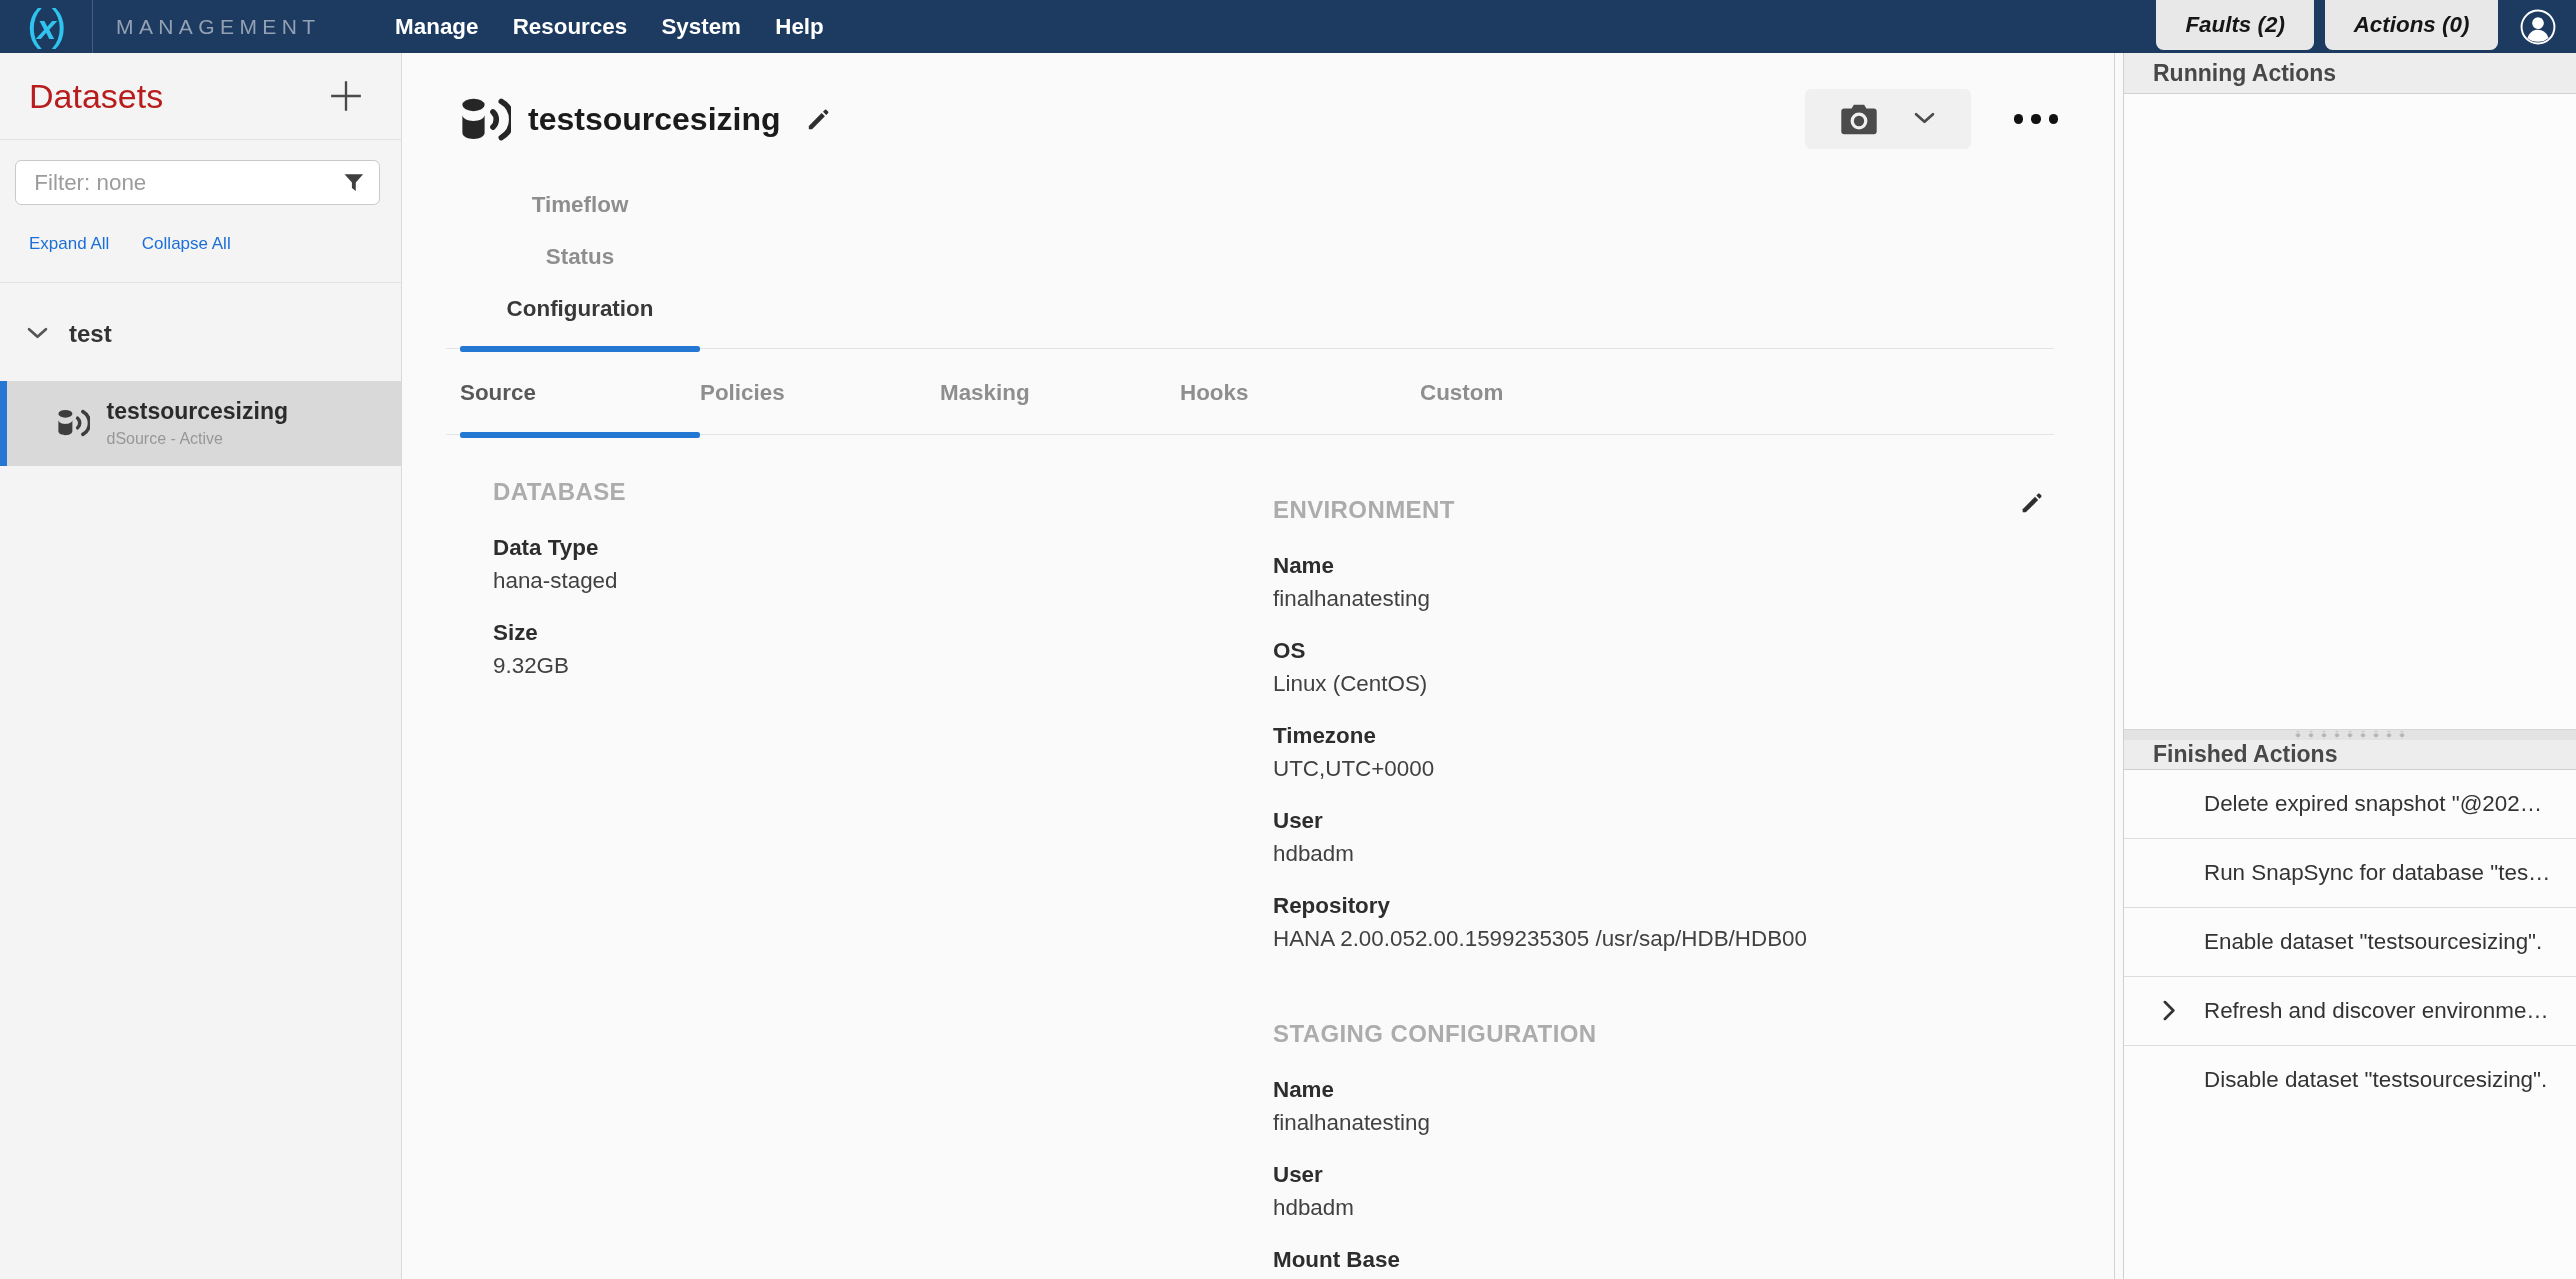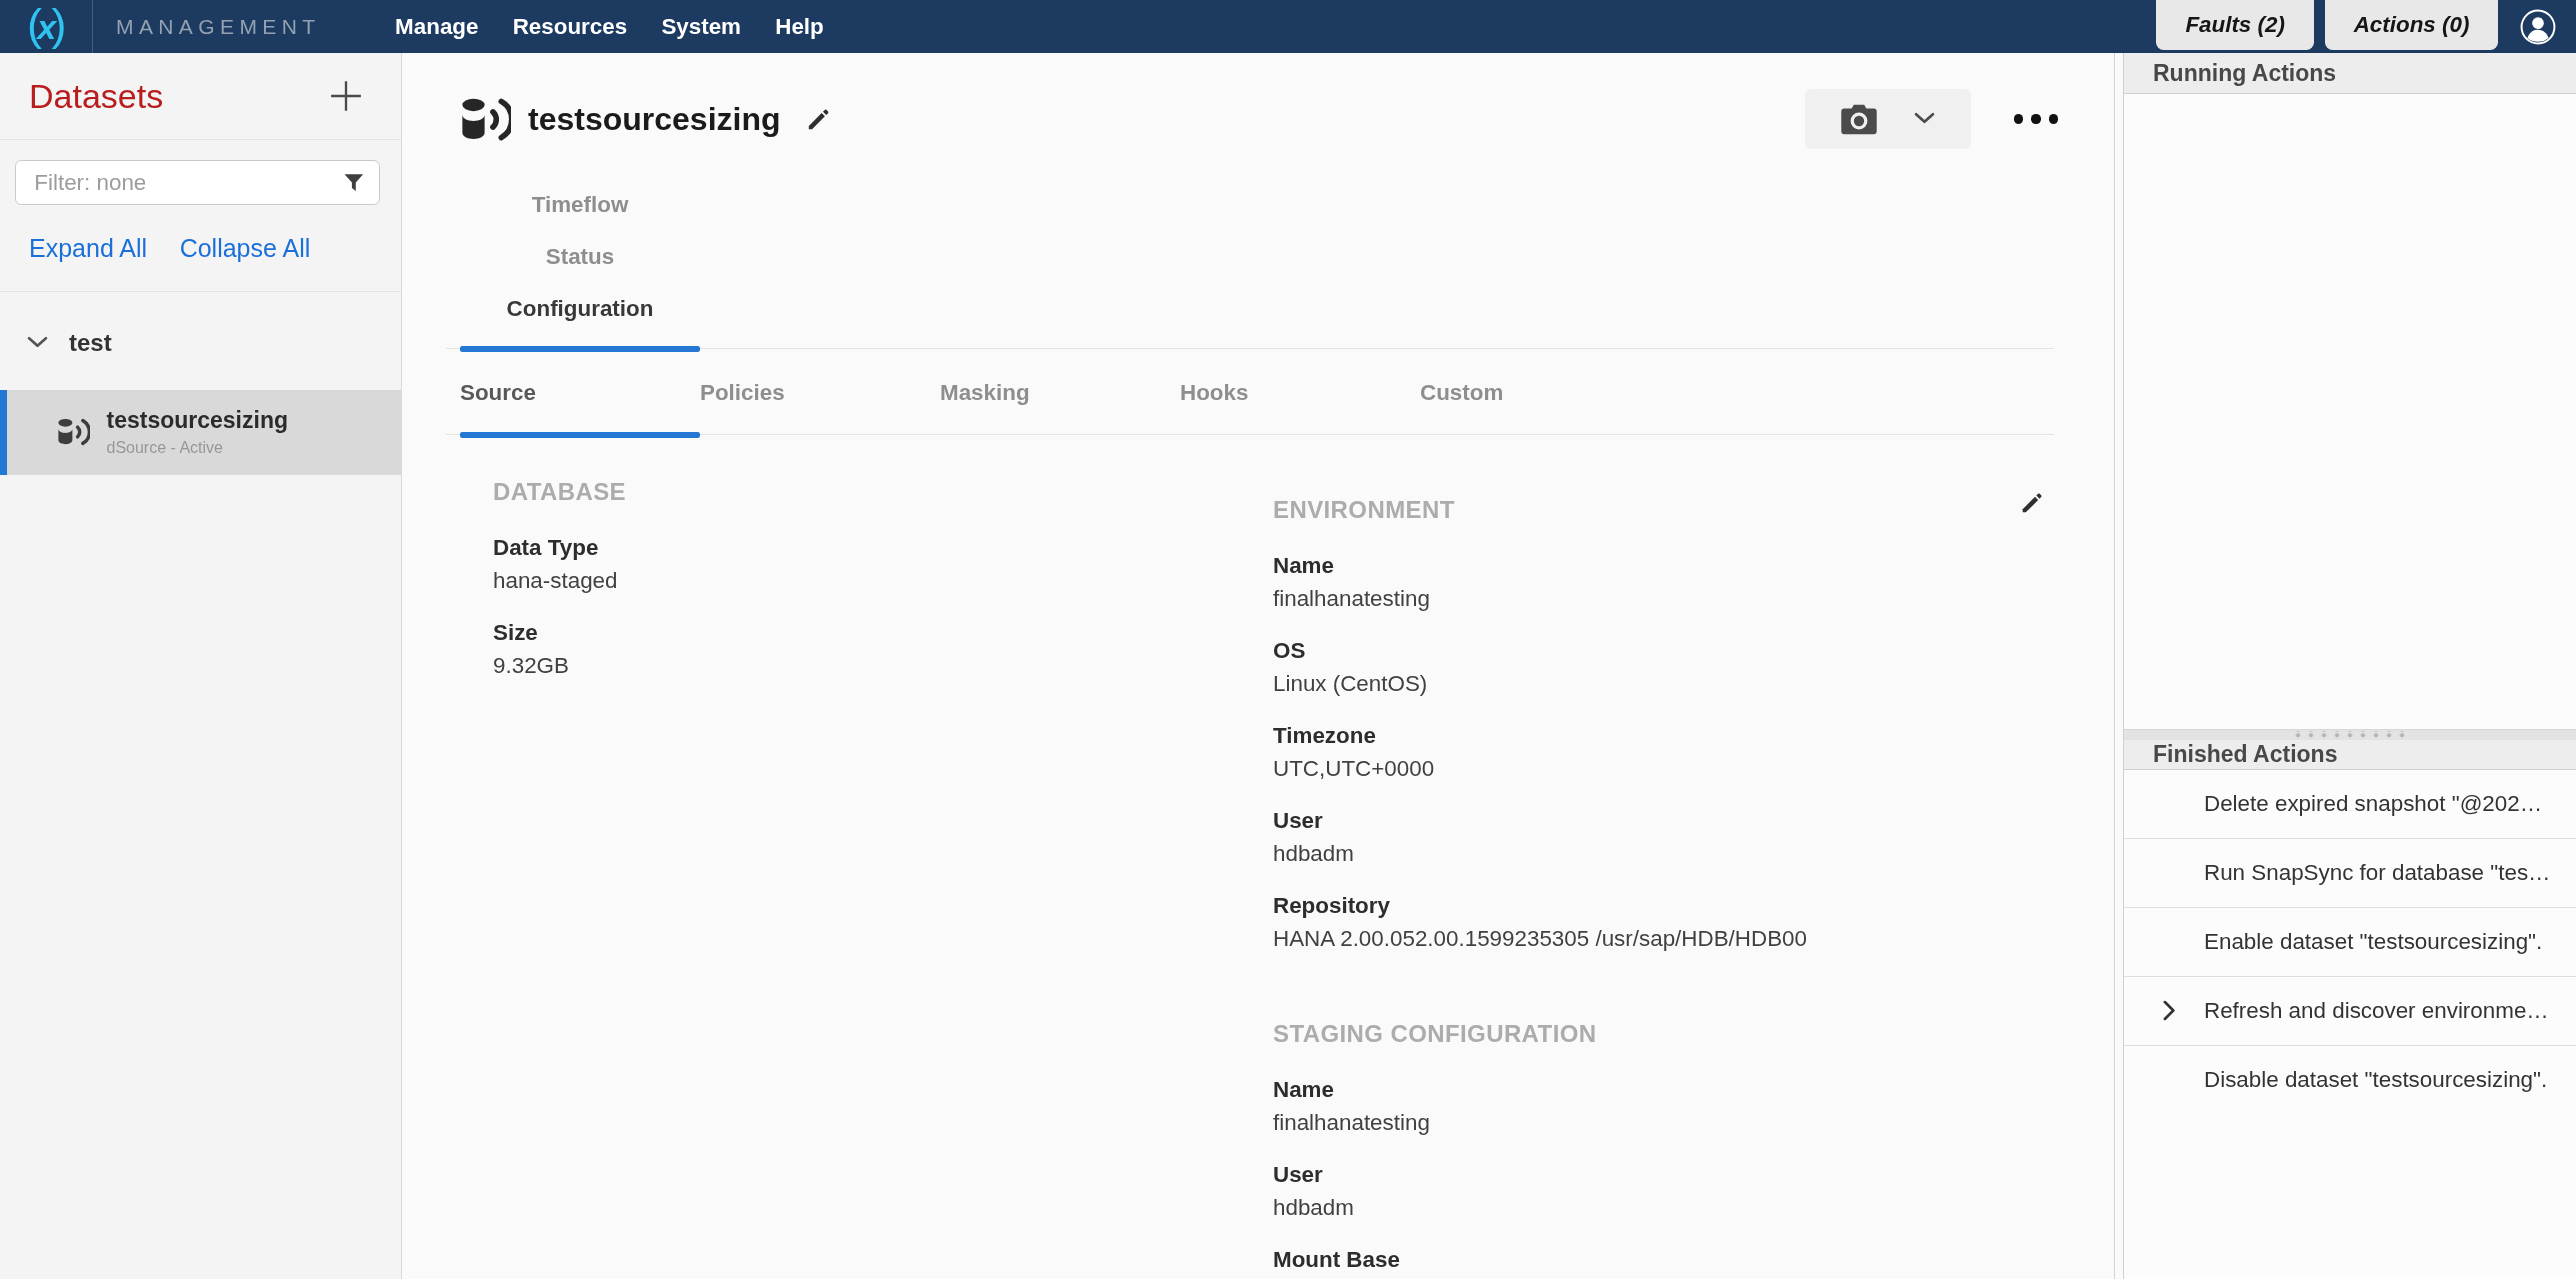--- a/index.html
+++ b/index.html
@@ -31,21 +31,21 @@
                padding:0 37px 0 29px; border-bottom:0.8px solid #e3e3e3; }
   .sb-title { font-size:34px; color:#b91c1c; font-weight:400; }
   .plus-btn { cursor:pointer; display:flex; }
   .filter-wrap { margin:20px 21px 0 14.7px; position:relative; }
   .filter-input { width:100%; height:45px; border:0.8px solid #c9c9c9; border-radius:6.2px; background:#fff;
                   font-size:22.4px; color:#6f6f6f; padding:0 51px 0 18.6px; outline:none;
                   font-family:"Liberation Sans","DejaVu Sans",sans-serif; }
   .filter-input::placeholder { color:#9c9c9c; }
   .funnel { position:absolute; right:15.5px; top:11.6px; cursor:pointer; }
   .sb-links { margin:29px 0 0 29px; display:flex; gap:32.5px; }
-  .sb-link { color:#1a6fd9; font-size:25px; cursor:pointer; }
+  .sb-link { color:#1a6fd9; font-size:17px; cursor:pointer; }
   .sb-div { margin-top:28px; border-bottom:0.8px solid #e3e3e3; }
   .tree-group { display:flex; align-items:center; gap:20px; padding:37px 0 0 26px; cursor:pointer; }
   .tree-label { font-size:24px; font-weight:700; color:#333; }
   .ds-item { margin-top:32.5px; height:85px; background:#d9d9d9; border-left:7px solid #2478d4;
              display:flex; align-items:center; padding-left:50px; gap:17px; cursor:pointer; }
   .ds-item-texts { display:flex; flex-direction:column; gap:4.6px; }
   .ds-item-name { font-size:23px; font-weight:700; color:#2b2b2b; }
   .ds-item-status { font-size:16px; color:#979797; }
 
   

